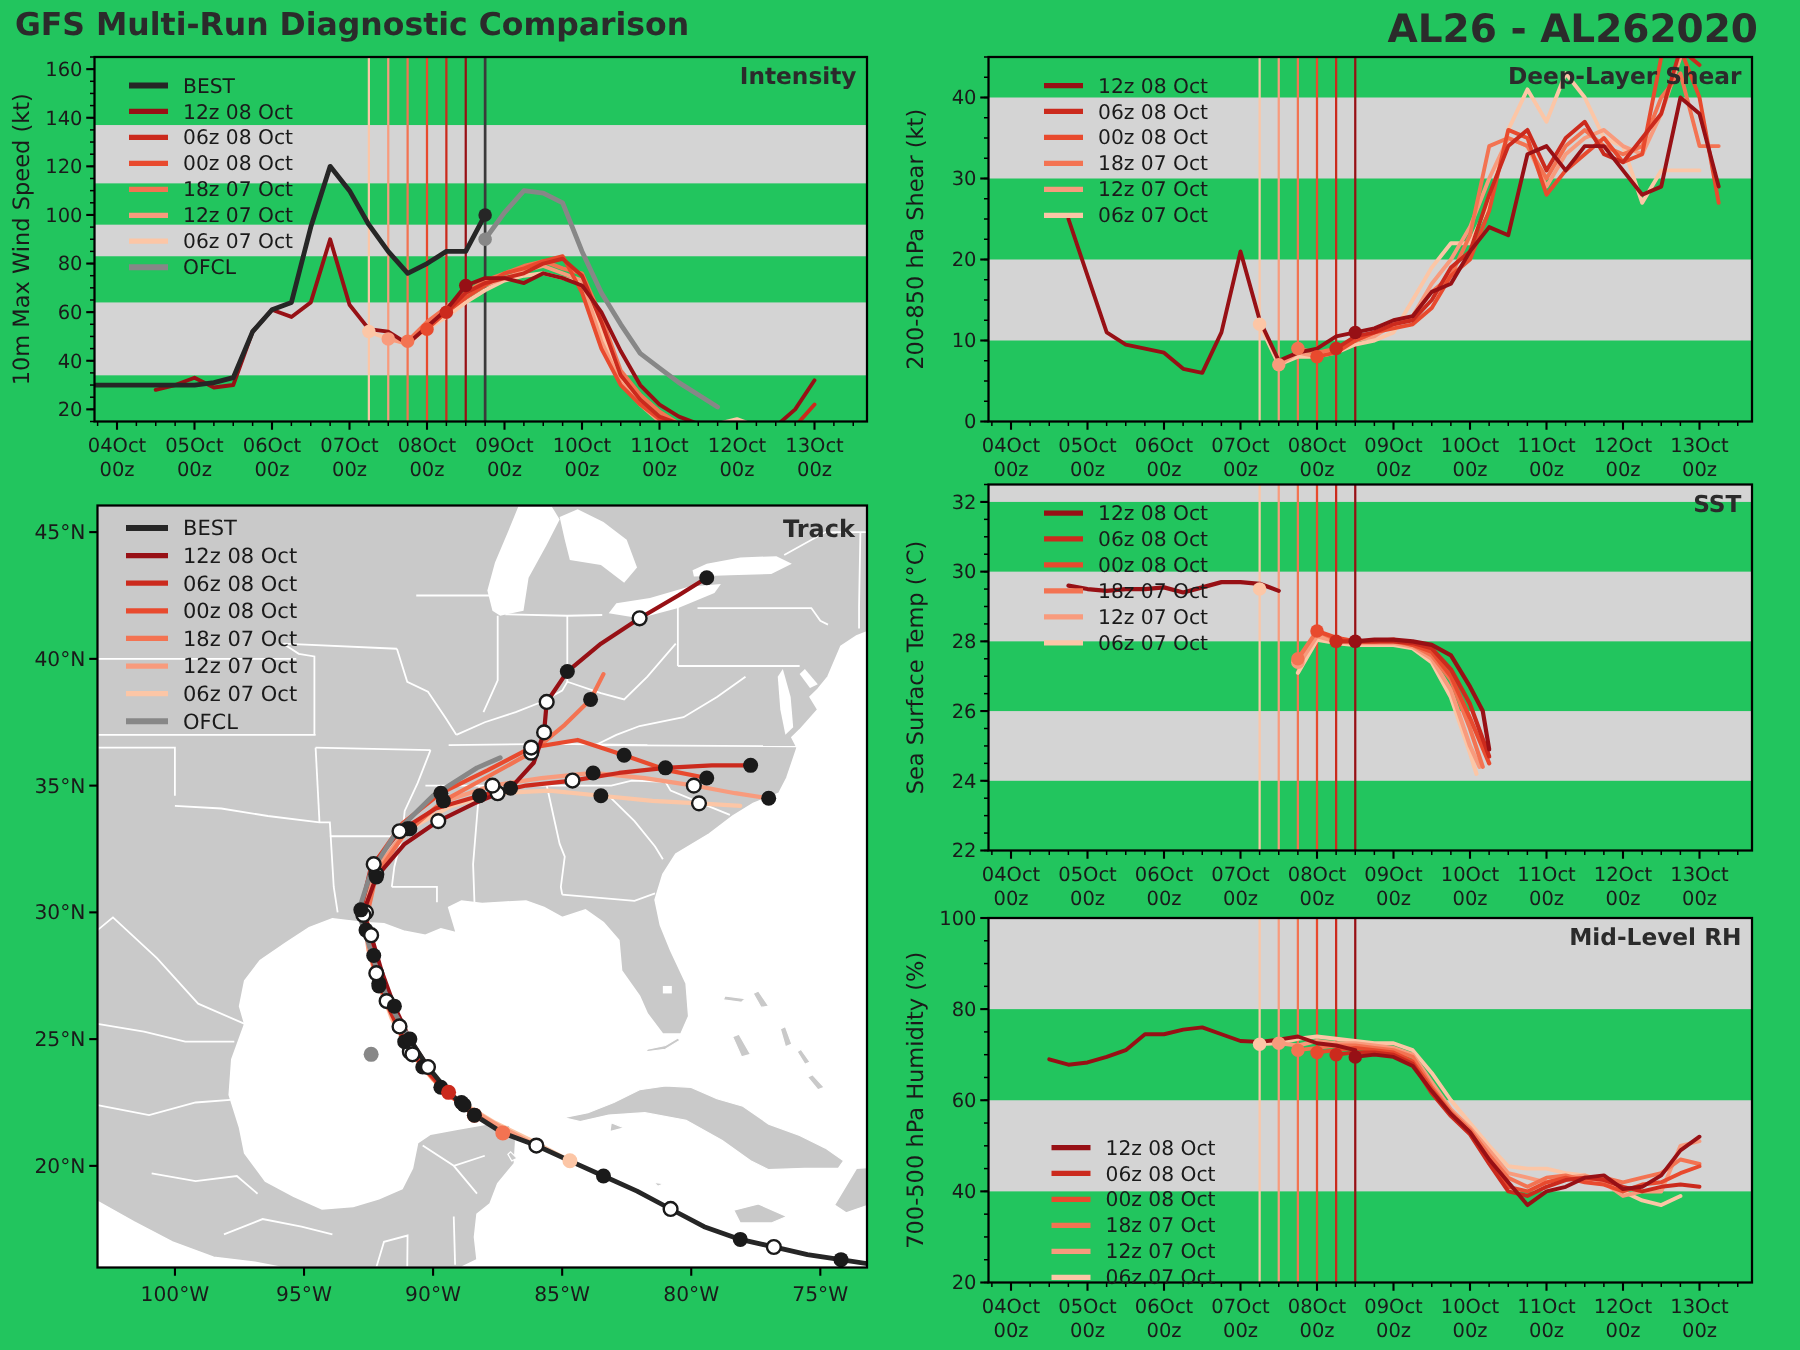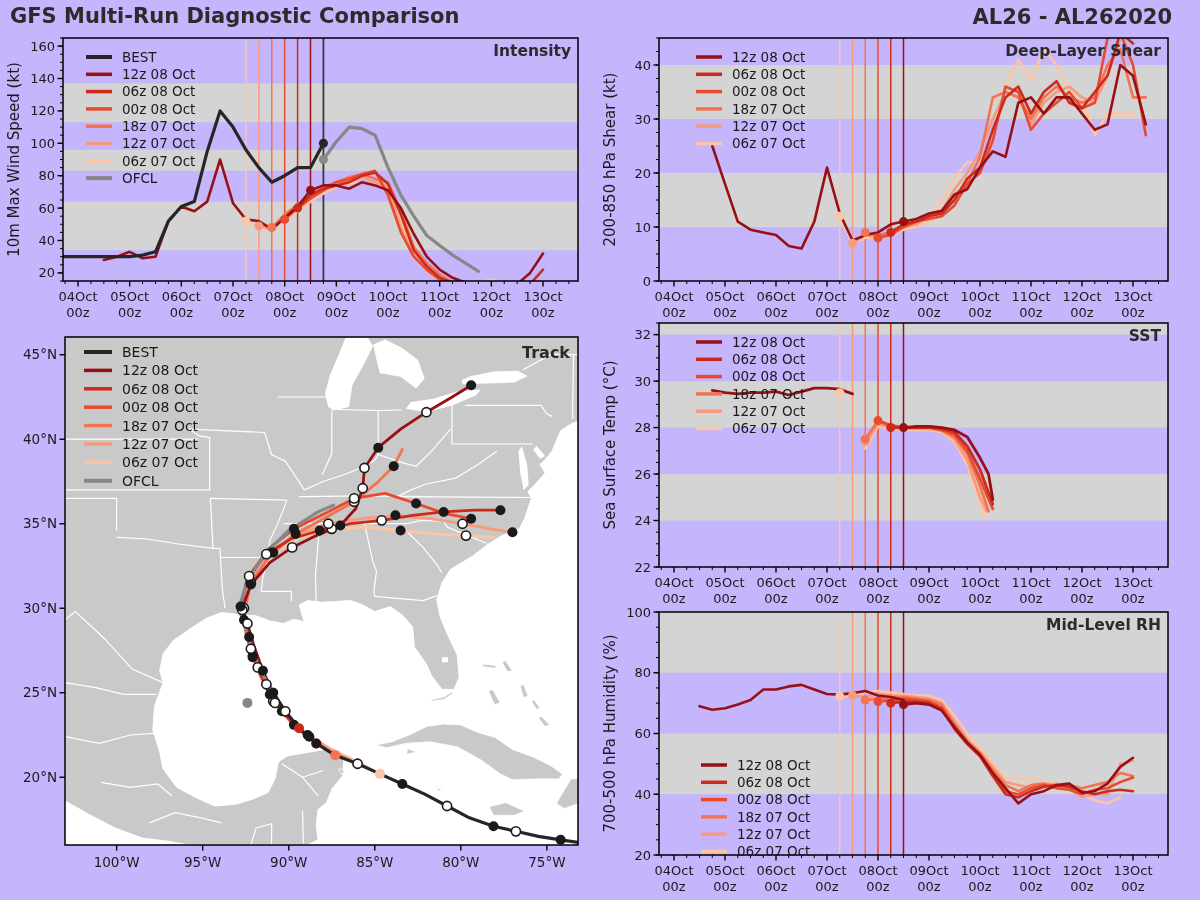--- a/index.html
+++ b/index.html
@@ -1,19 +1,19 @@
 <!DOCTYPE html>
 <html><head>
 <meta charset="utf-8">
 <style>
   html,body{margin:0;padding:0;background:#ffffff;}
-  #page{position:relative;width:1200px;height:900px;background:#c4b5fd;overflow:hidden;
+  #page{position:relative;width:1200px;height:900px;background:#22c55e;overflow:hidden;
         font-family:"DejaVu Sans","Liberation Sans",sans-serif;}
   #main-title{position:absolute;left:10px;top:4px;font-size:21px;font-weight:bold;color:#2b2b2b;}
-  #storm-id{position:absolute;right:28px;top:5px;font-size:21px;font-weight:bold;color:#2b2b2b;}
+  #storm-id{position:absolute;right:28px;top:5px;font-size:26px;font-weight:bold;color:#2b2b2b;}
   #plot{position:absolute;left:0;top:0;}
   #cira-logo{position:absolute;left:4px;top:852px;display:flex;align-items:center;}
   #cira-text{font-size:34px;font-weight:bold;font-style:italic;color:#2a57a5;letter-spacing:-3px;
              text-shadow:1px 1px 0 #9db6dd;}
   #cira-badge{width:38px;height:38px;border-radius:50%;background:radial-gradient(circle at 30% 30%,#4a7fc1,#1d3f8f);
              margin-left:2px;display:flex;flex-direction:column;align-items:center;justify-content:center;
              border:1px solid #12295e;}
   #cira-badge .cloud{width:24px;height:9px;background:#eef4fb;border-radius:8px;margin-bottom:1px;}
   #cira-badge .badge-label{font-size:5px;color:#ffffff;letter-spacing:.5px;}
   text{font-family:"DejaVu Sans","Liberation Sans",sans-serif;}

